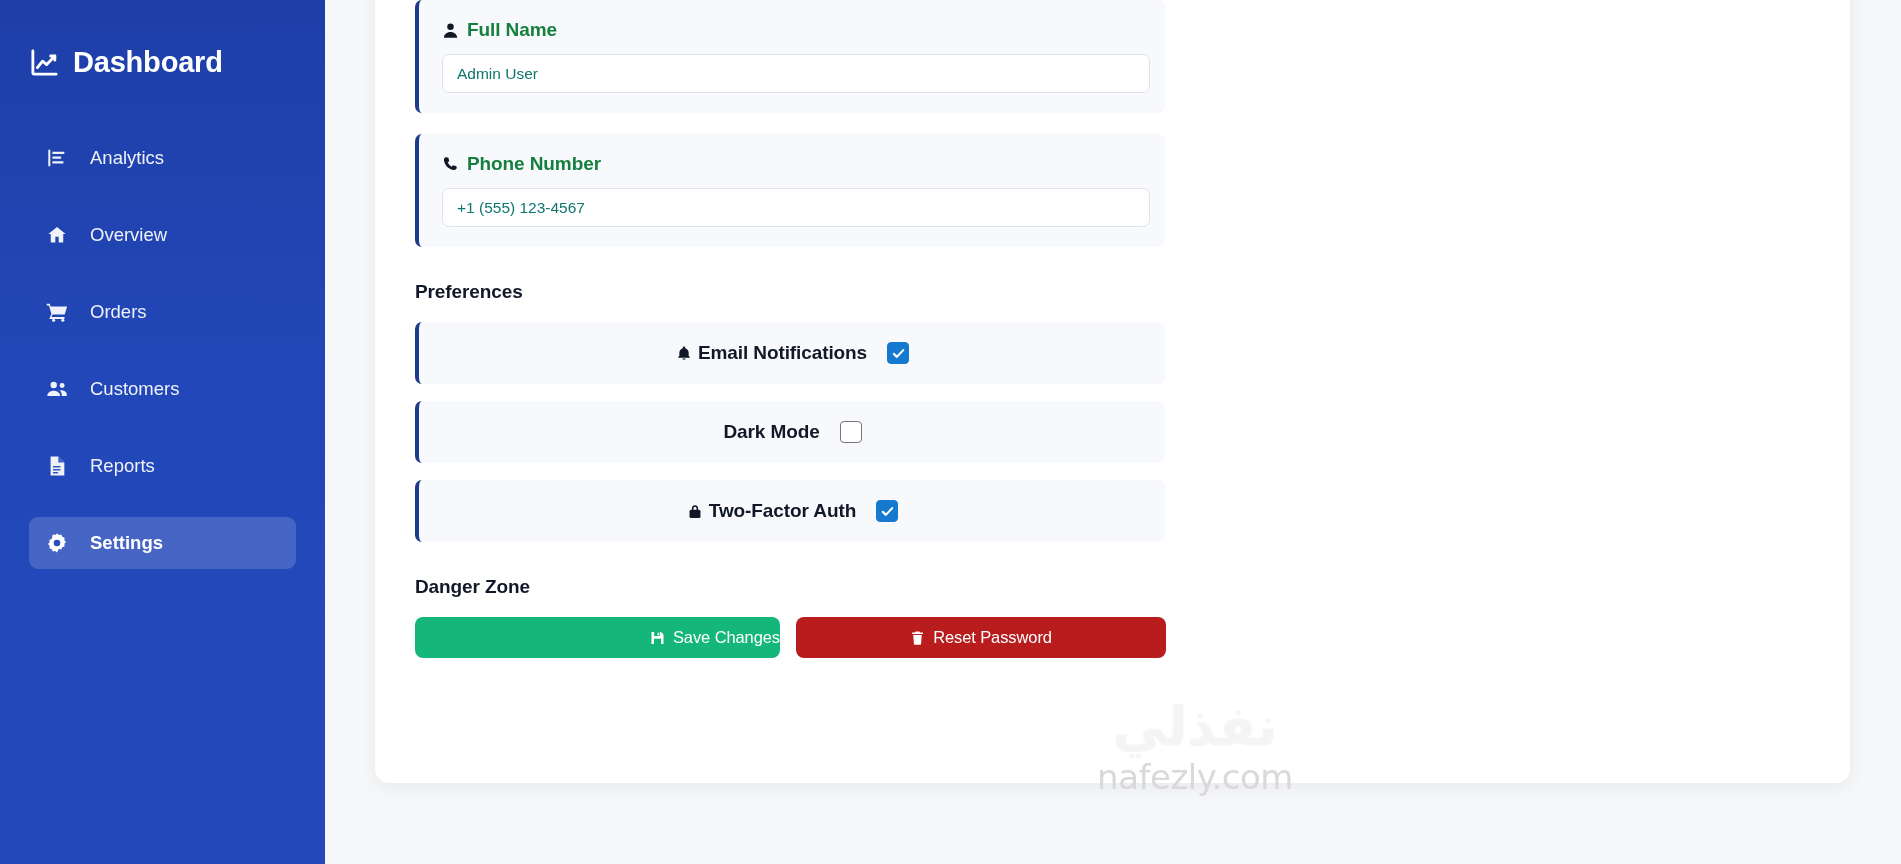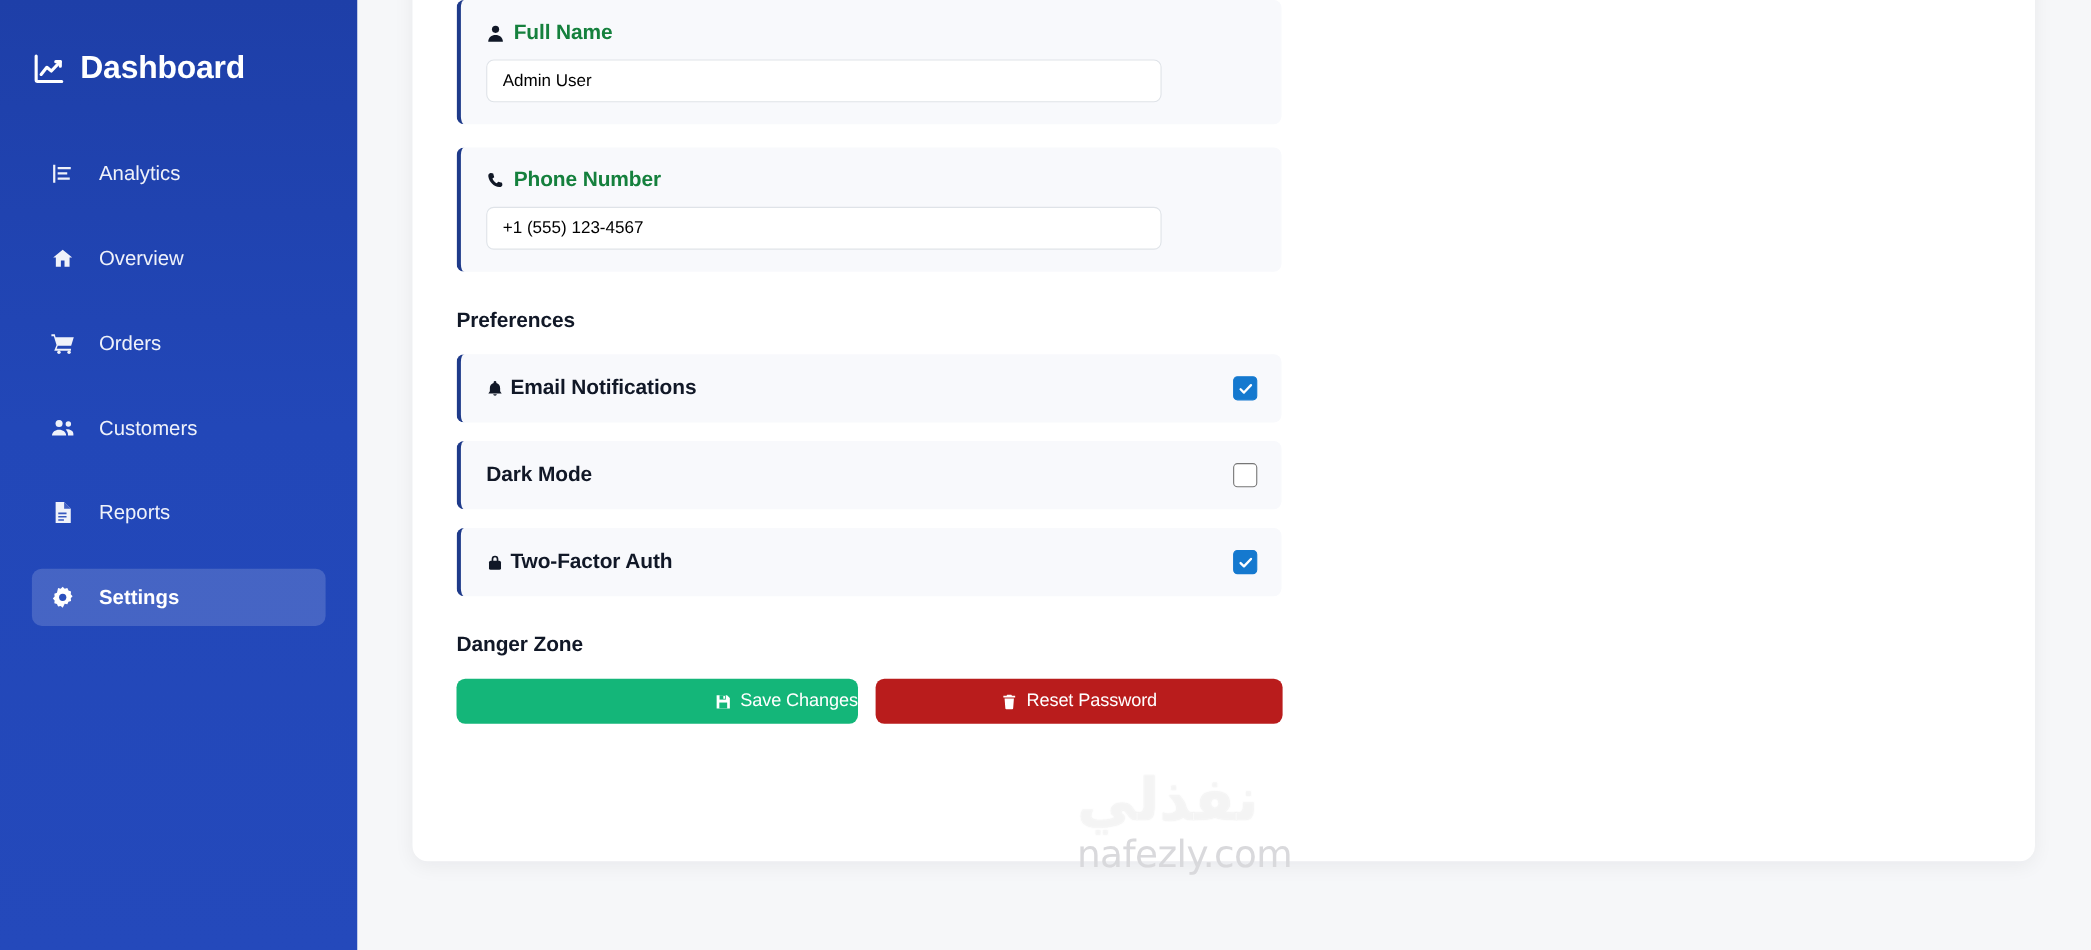--- a/index.html
+++ b/index.html
@@ -107,29 +107,29 @@
     font-size: 19px;
     font-weight: 700;
     color: #15803d;
     letter-spacing: -0.1px;
     margin-bottom: 13px;
   }
   .form-label .lbl-icon { width: 17px; height: 19px; display: flex; align-items: center; justify-content: center; color: #111827; }
   .form-label .lbl-icon svg { width: 100%; height: 100%; display: block; }
   .form-input {
     display: block;
-    width: 614px;
+    width: 708px;
     height: 39px;
     border: 1px solid #dfe3e8;
     border-radius: 7px;
     background: #ffffff;
     padding: 0 14px;
     font-family: "Liberation Sans", sans-serif;
     font-size: 15.5px;
-    color: #000000;
+    color: #0f766e;
     outline: none;
   }
 
   .section-title {
     font-size: 19px;
     font-weight: 700;
     color: #111827;
     letter-spacing: -0.1px;
     margin: 34px 0 19px 0;
   }
@@ -137,21 +137,21 @@
   
   .pref-row {
     position: relative;
     width: 750px;
     height: 62px;
     background: #f8f9fc;
     border-left: 4px solid #1e3a8a;
     border-radius: 7px;
     display: flex;
     align-items: center;
-    justify-content: space-between;
+    justify-content: center;
     padding: 0 22px 0 23px;
     margin-bottom: 17px;
     gap: 20px;
   }
   .pref-label {
     display: flex;
     align-items: center;
     gap: 6px;
     font-size: 19px;
     font-weight: 700;
@@ -189,24 +189,24 @@
     letter-spacing: -0.1px;
   }
   .btn .btn-icon { width: 15px; height: 16px; display: flex; align-items: center; justify-content: center; }
   .btn .btn-icon svg { width: 100%; height: 100%; display: block; }
   .btn-save { width: 365px; background: #14b679; justify-content: flex-end; }
   .btn-reset { width: 370px; background: #b91c1c; }
 
   
   .watermark {
     position: absolute;
-    left: 654px;
+    left: 690px;
     top: 700px;
     width: 360px;
-    text-align: left;
+    text-align: center;
     pointer-events: none;
     user-select: none;
     z-index: 50;
   }
   .wm-ar {
     font-family: "DejaVu Sans", sans-serif;
     font-size: 54px;
     font-weight: 700;
     color: rgba(255,255,255,0.62);
     line-height: 1;

